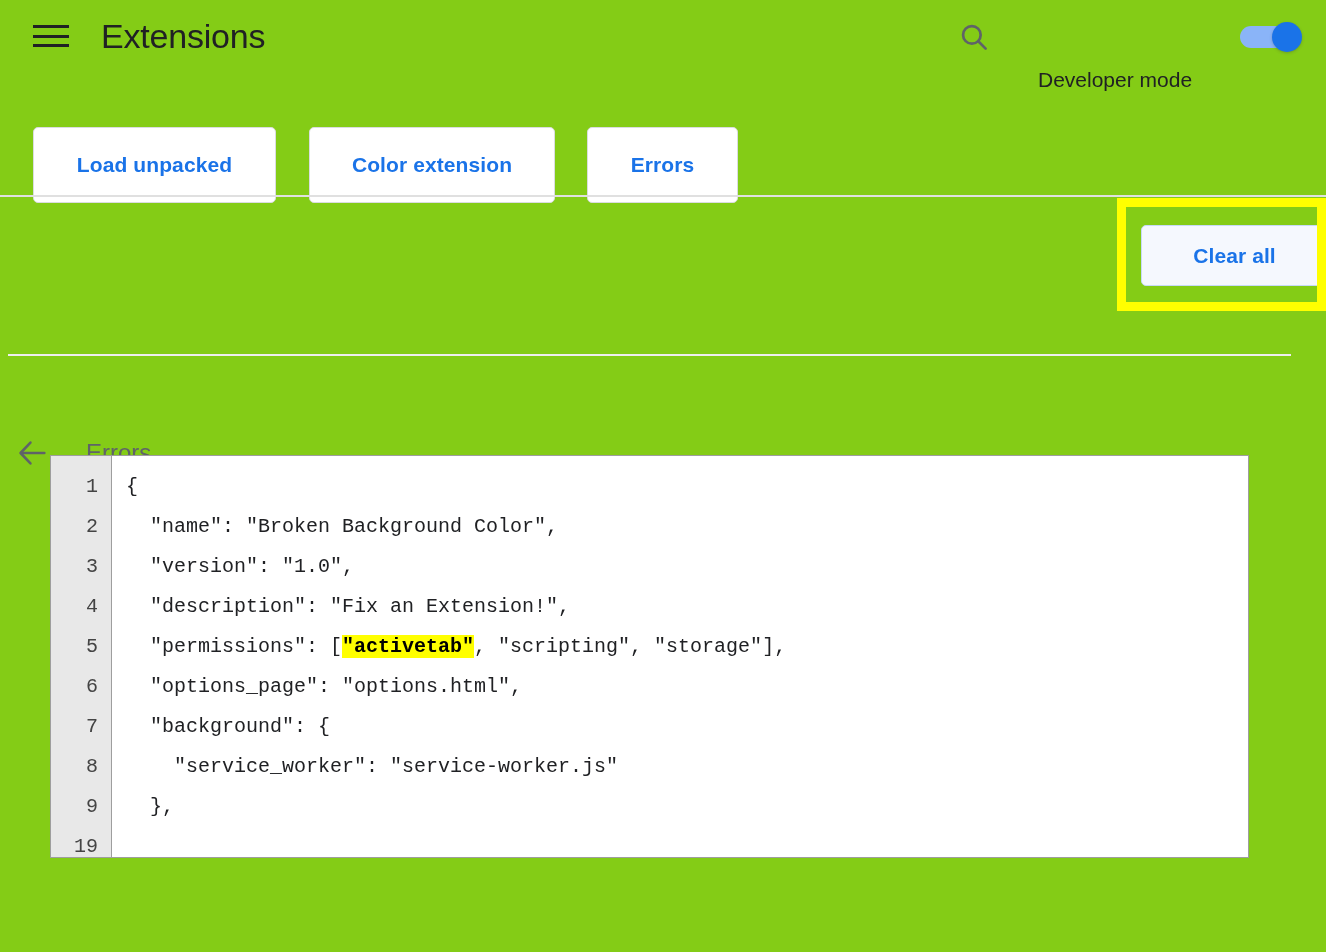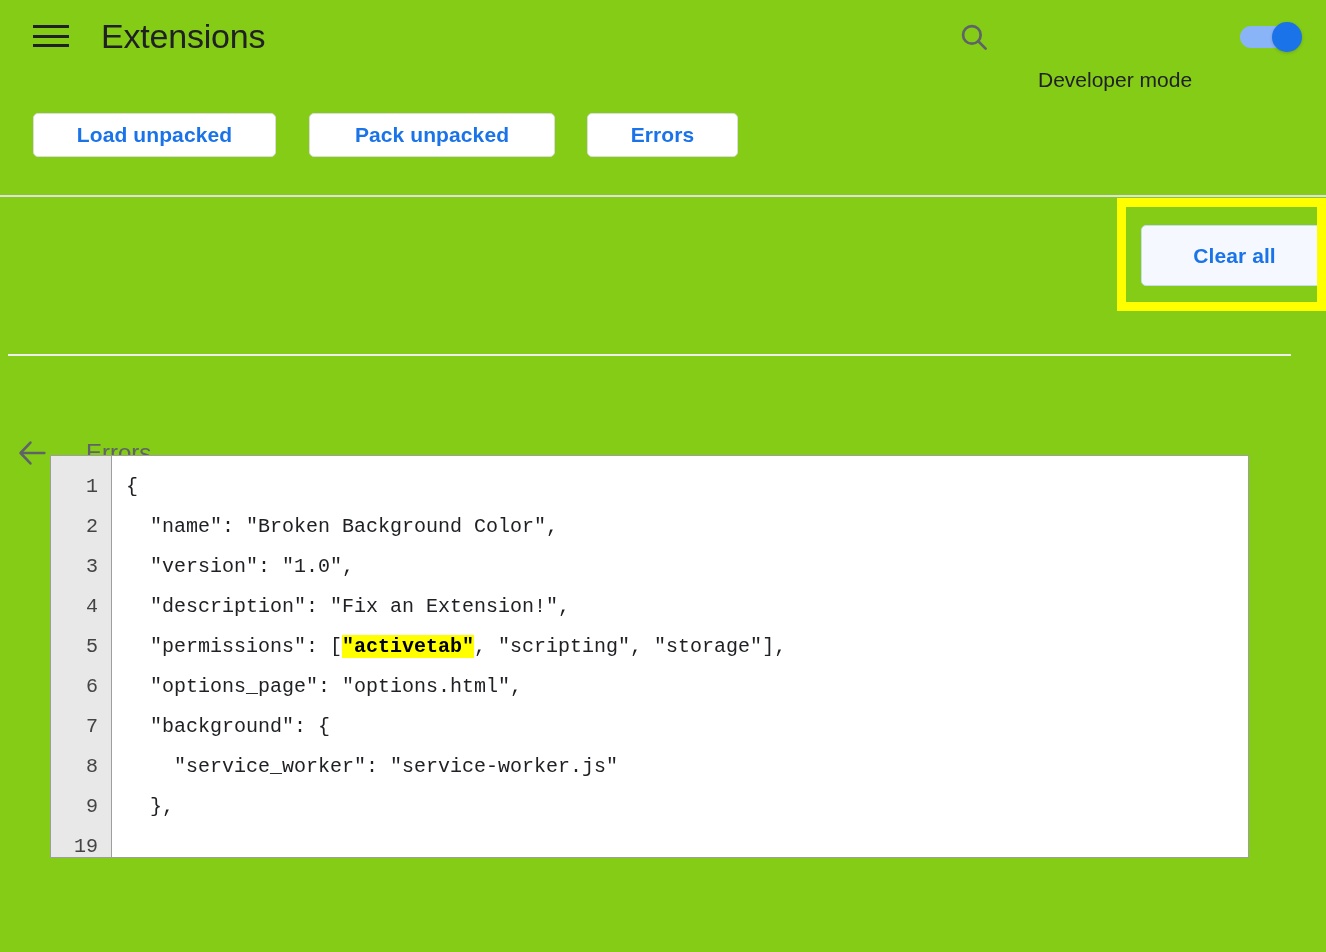--- a/index.html
+++ b/index.html
@@ -98,22 +98,22 @@
   }
 
   
   .action-row {
     position: absolute;
     left: 0; top: 113px;
     width: 1326px; height: 62px;
   }
   .pill-btn {
     position: absolute;
-    top: 0;
-    height: 44px;
+    top: 14px;
+    height: 76px;
     border: 1px solid #dadce0;
     border-radius: 5px;
     background: #ffffff;
     color: #1a73e8;
     font-family: "Liberation Sans", sans-serif;
     font-size: 21px;
     font-weight: 600;
     letter-spacing: 0.1px;
     cursor: pointer;
     padding: 0 0;
@@ -306,21 +306,21 @@
     <div class="dev-mode-label">Developer mode</div>
 
     <div class="toggle">
       <div class="track"></div>
       <div class="knob"></div>
     </div>
   </div>
 
   <div class="action-row">
     <button class="pill-btn btn-load">Load unpacked</button>
-    <button class="pill-btn btn-pack">Pack unpacked</button>
+    <button class="pill-btn btn-pack">Color extension</button>
     <button class="pill-btn btn-update">Errors</button>
   </div>
 
   <div class="divider-top"></div>
 
   <div class="errors-bar">
     <div class="back-arrow">
       <svg viewBox="0 0 24 24" fill="none" xmlns="http://www.w3.org/2000/svg">
         <line x1="3.8" y1="12" x2="20" y2="12" stroke="#5f6368" stroke-width="1.8" stroke-linecap="round"></line>
         <polyline points="10.2,4.6 3.2,12 10.2,19.4" stroke="#5f6368" stroke-width="1.8" fill="none" stroke-linecap="round" stroke-linejoin="round"></polyline>

